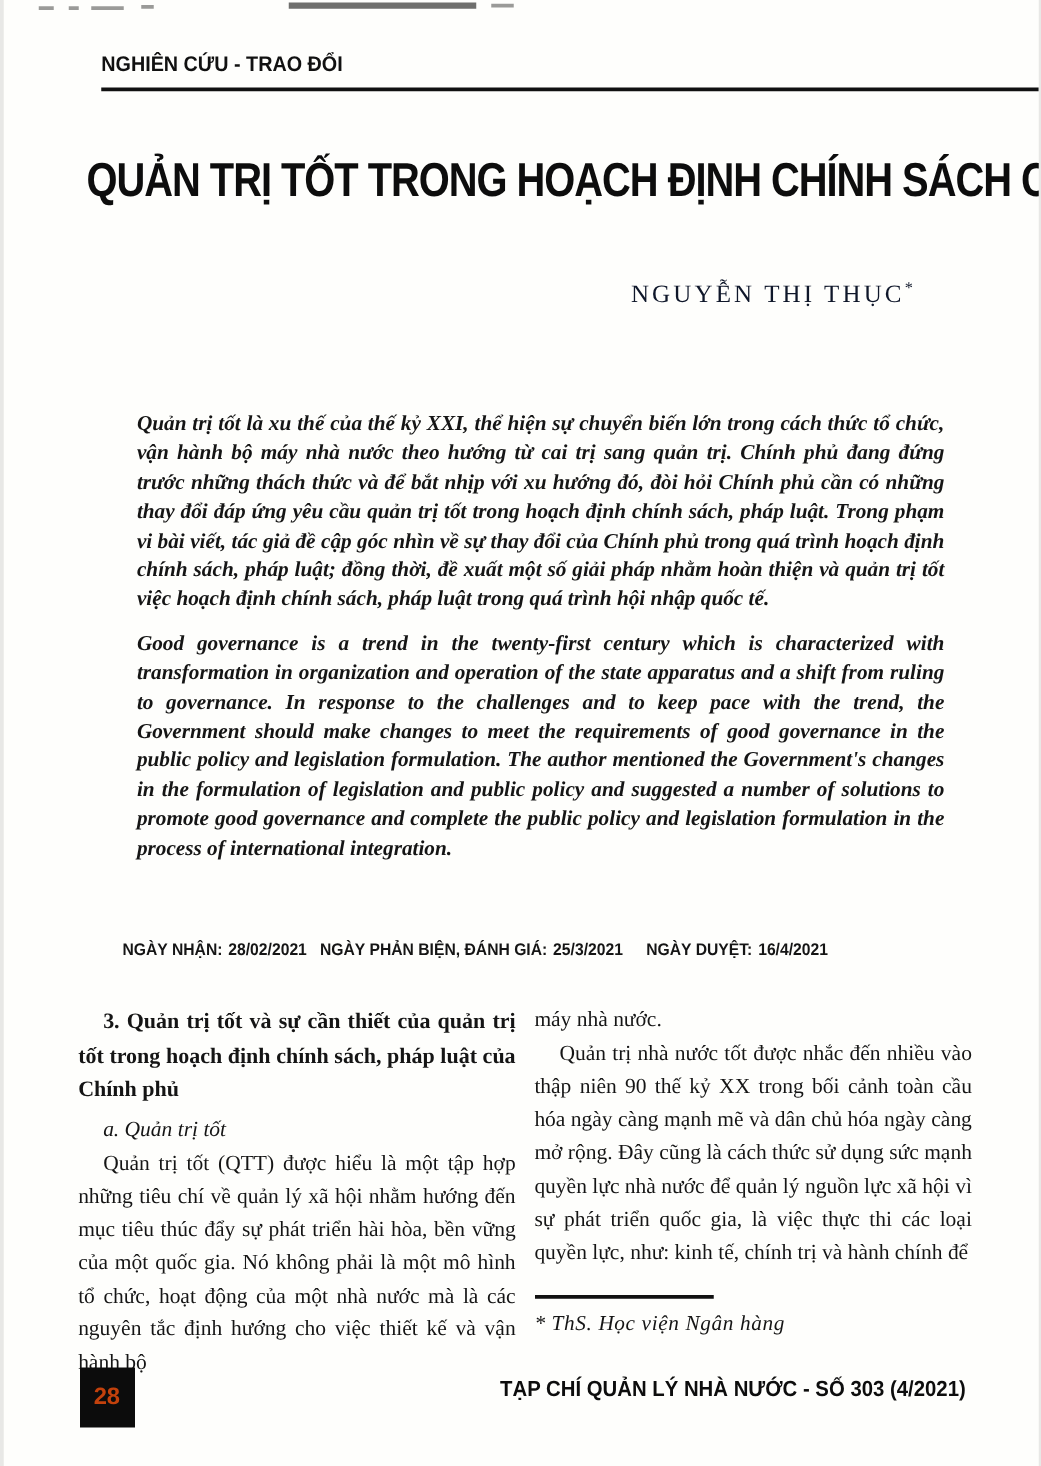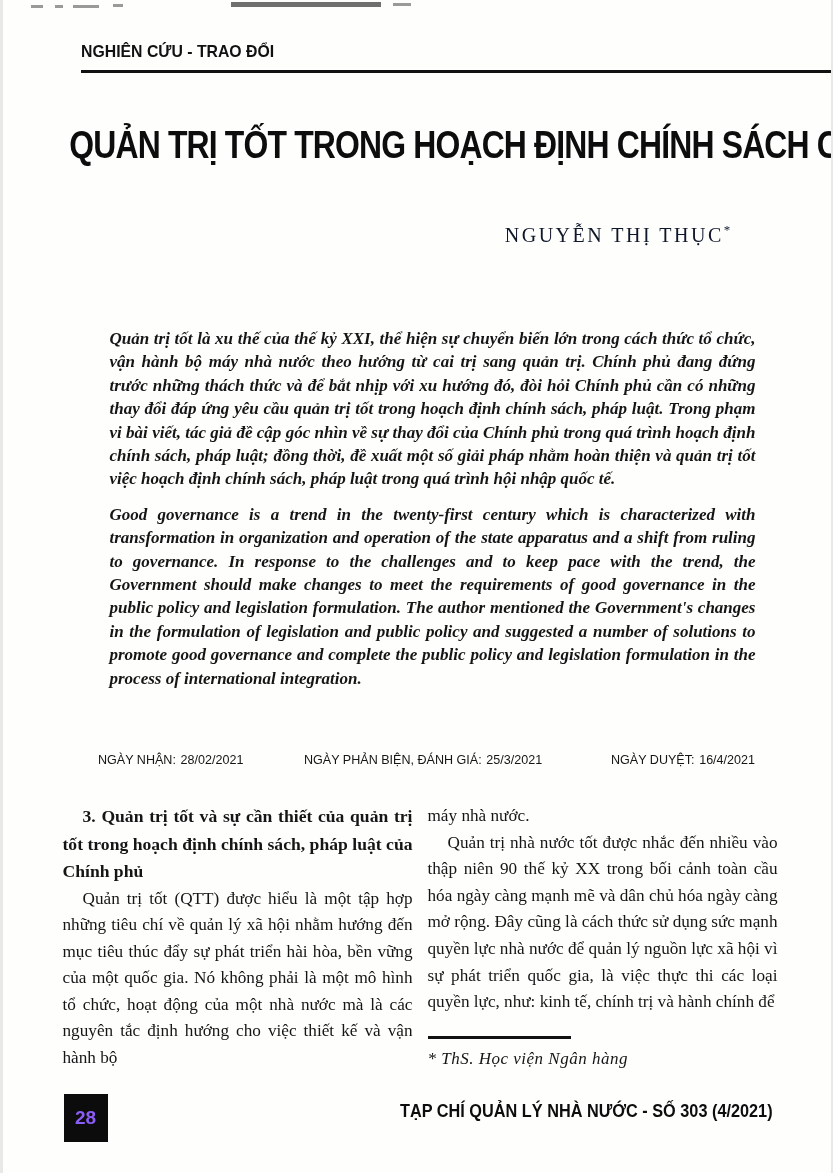--- a/index.html
+++ b/index.html
@@ -55,23 +55,23 @@
     font-style:italic;font-size:17px;line-height:23.4px;
     text-align:justify;
   }
   .abstract p{margin:12px;}
   .abstract .bold{font-weight:700;}
   .kw-label{font-weight:700;}
   .kw-text{font-weight:400;}
 
   .dates{
     position:absolute;left:95px;top:752px;width:668px;
-    display:flex;justify-content:space-between;
+    display:flex;
     font-family:"Liberation Sans", sans-serif;
-    font-size:13.5px;font-weight:400;
+    font-size:13.5px;font-weight:700;
     white-space:nowrap;
   }
   .date-item{transform:scaleX(0.93);transform-origin:left center;}
   .date-item .val{margin-left:5px;}
 
   .col{
     position:absolute;top:803px;
     font-size:17.2px;line-height:26.6px;
     text-align:justify;
   }
@@ -88,21 +88,21 @@
   }
   .para1{text-indent:0 !important;}
 
   .footnote{margin-top:20px;}
   .footnote-rule{width:143px;height:3px;background:#111;margin-bottom:7px;}
   .footnote-text{font-style:italic;font-size:17px;letter-spacing:0.5px;}
 
   .page-num{
     position:absolute;left:61px;top:1094px;
     width:44px;height:48px;background:#0c0c0c;
-    color:#8b5cf6;
+    color:#c2410c;
     display:flex;align-items:center;justify-content:center;
     font-family:"Liberation Sans", sans-serif;
     font-weight:700;font-size:19px;
   }
   .journal{
     position:absolute;right:58px;top:1101px;
     font-family:"Liberation Sans", sans-serif;
     font-weight:700;font-size:17.5px;
     transform:scaleX(0.93);transform-origin:right center;
     white-space:nowrap;color:#0d0d0d;
@@ -141,20 +141,21 @@
     <div class="date-item">
       <span>NGÀY PHẢN BIỆN, ĐÁNH GIÁ:</span><span class="val">25/3/2021</span>
     </div>
     <div class="date-item">
       <span>NGÀY DUYỆT:</span><span class="val">16/4/2021</span>
     </div>
   </div>
 
   <div class="col col-left">
     <h2 class="body-heading">3. Quản trị tốt và sự cần thiết của quản trị tốt trong hoạch định chính sách, pháp luật của Chính phủ</h2>
+    <h3 class="body-subheading">a. Quản trị tốt</h3>
     <p>Quản trị tốt (QTT) được hiểu là một tập hợp những tiêu chí về quản lý xã hội nhằm hướng đến mục tiêu thúc đẩy sự phát triển hài hòa, bền vững của một quốc gia. Nó không phải là một mô hình tổ chức, hoạt động của một nhà nước mà là các nguyên tắc định hướng cho việc thiết kế và vận hành bộ</p>
   </div>
 
   <div class="col col-right">
     <p class="para1">máy nhà nước.</p>
     <p>Quản trị nhà nước tốt được nhắc đến nhiều vào thập niên 90 thế kỷ XX trong bối cảnh toàn cầu hóa ngày càng mạnh mẽ và dân chủ hóa ngày càng mở rộng. Đây cũng là cách thức sử dụng sức mạnh quyền lực nhà nước để quản lý nguồn lực xã hội vì sự phát triển quốc gia, là việc thực thi các loại quyền lực, như: kinh tế, chính trị và hành chính để</p>
     <div class="footnote">
       <div class="footnote-rule"></div>
       <div class="footnote-text">* ThS. Học viện Ngân hàng</div>
     </div>

